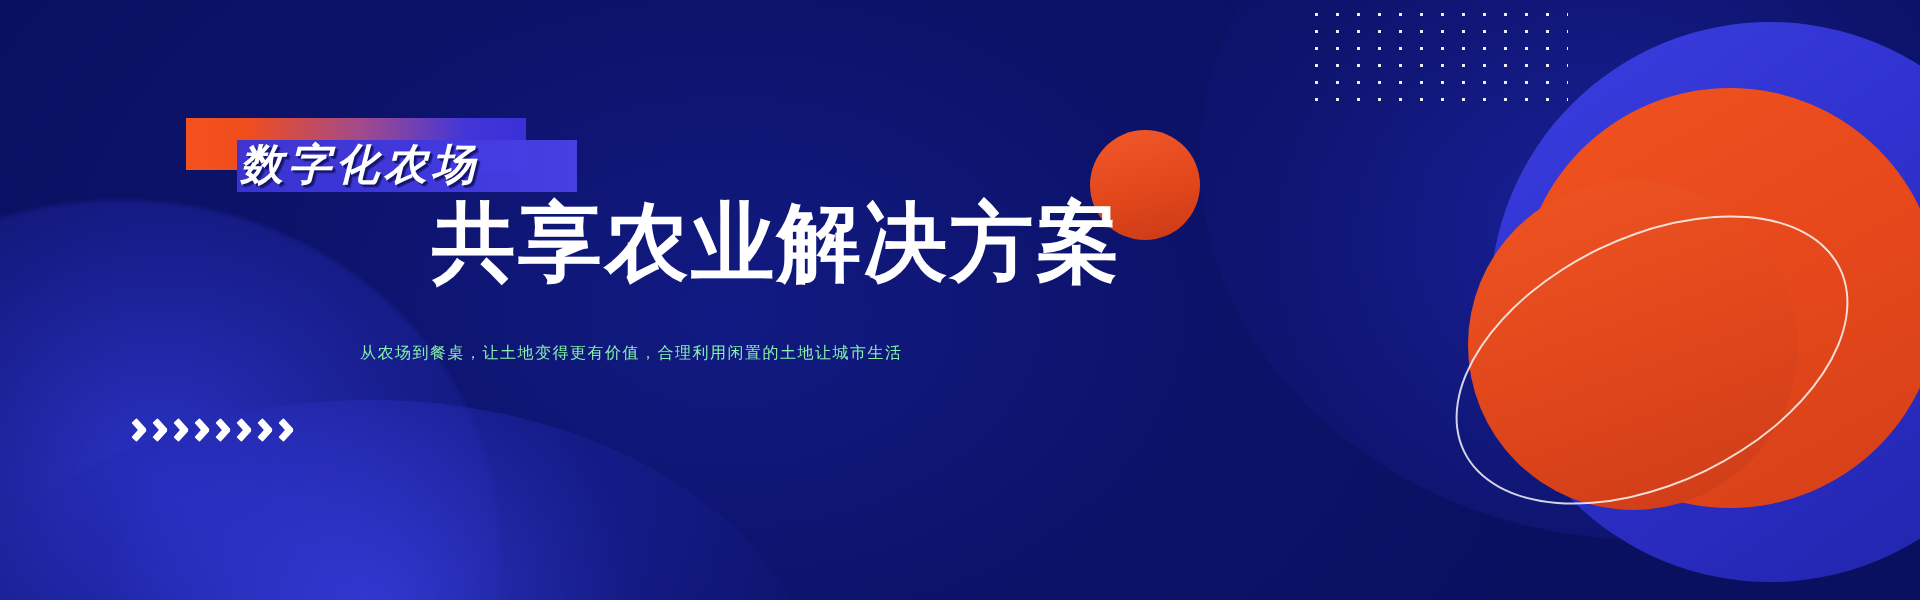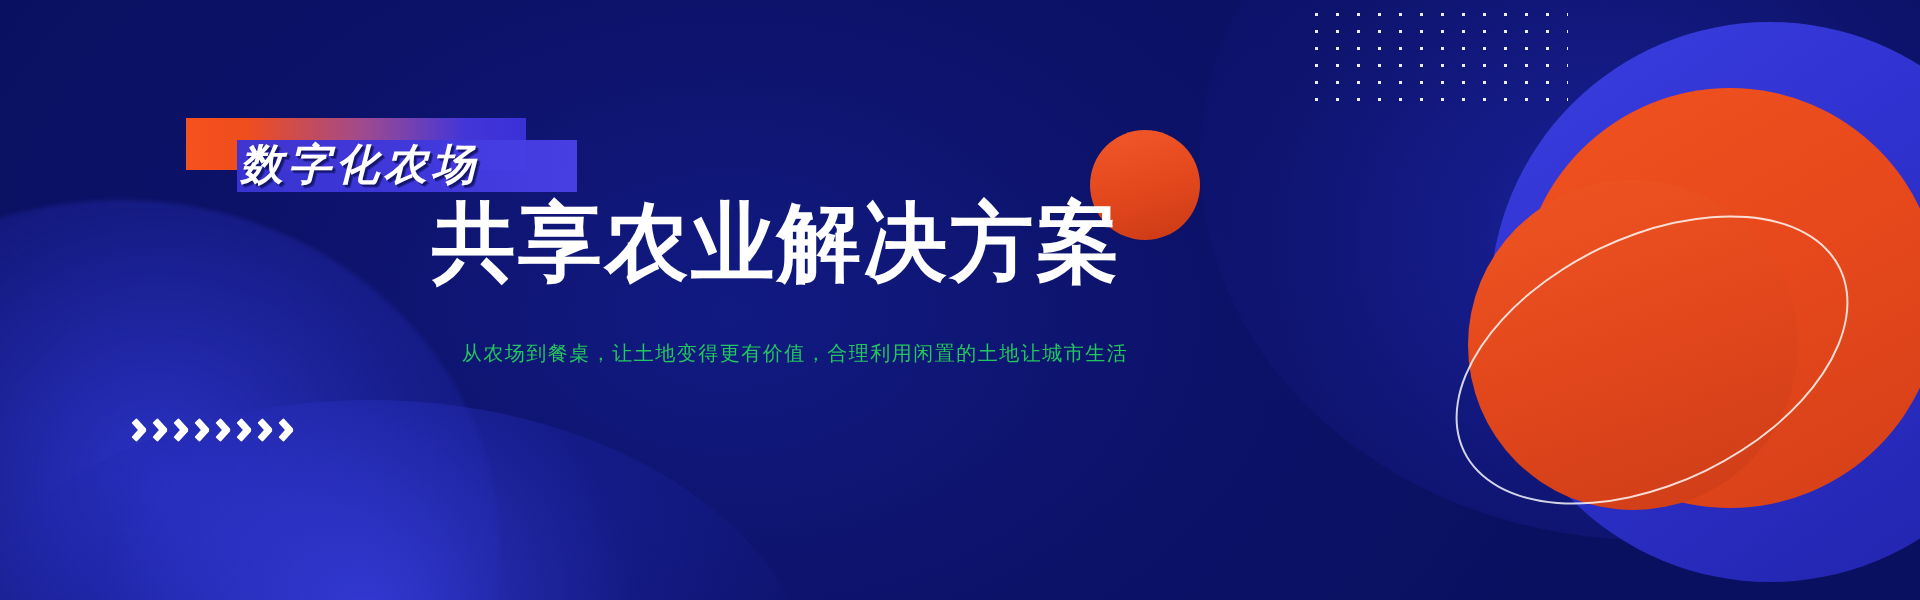--- a/index.html
+++ b/index.html
@@ -162,23 +162,22 @@
     line-height:1.08;
     transform:scaleX(0.97);
     transform-origin:left center;
   }
 
   
   .subtitle{
     position:absolute;
     left:360px;top:326px;
     width:870px;
-    text-align:center;
-    color:#22c55e;
-    font-size:20px;
+    color:#86efac;
+    font-size:16px;
     line-height:54px;
     letter-spacing:1.5px;
     font-weight:400;
   }
   .subtitle div{white-space:nowrap;}
 </style>
 </head>
 <body>
 
 <div id="banner">

